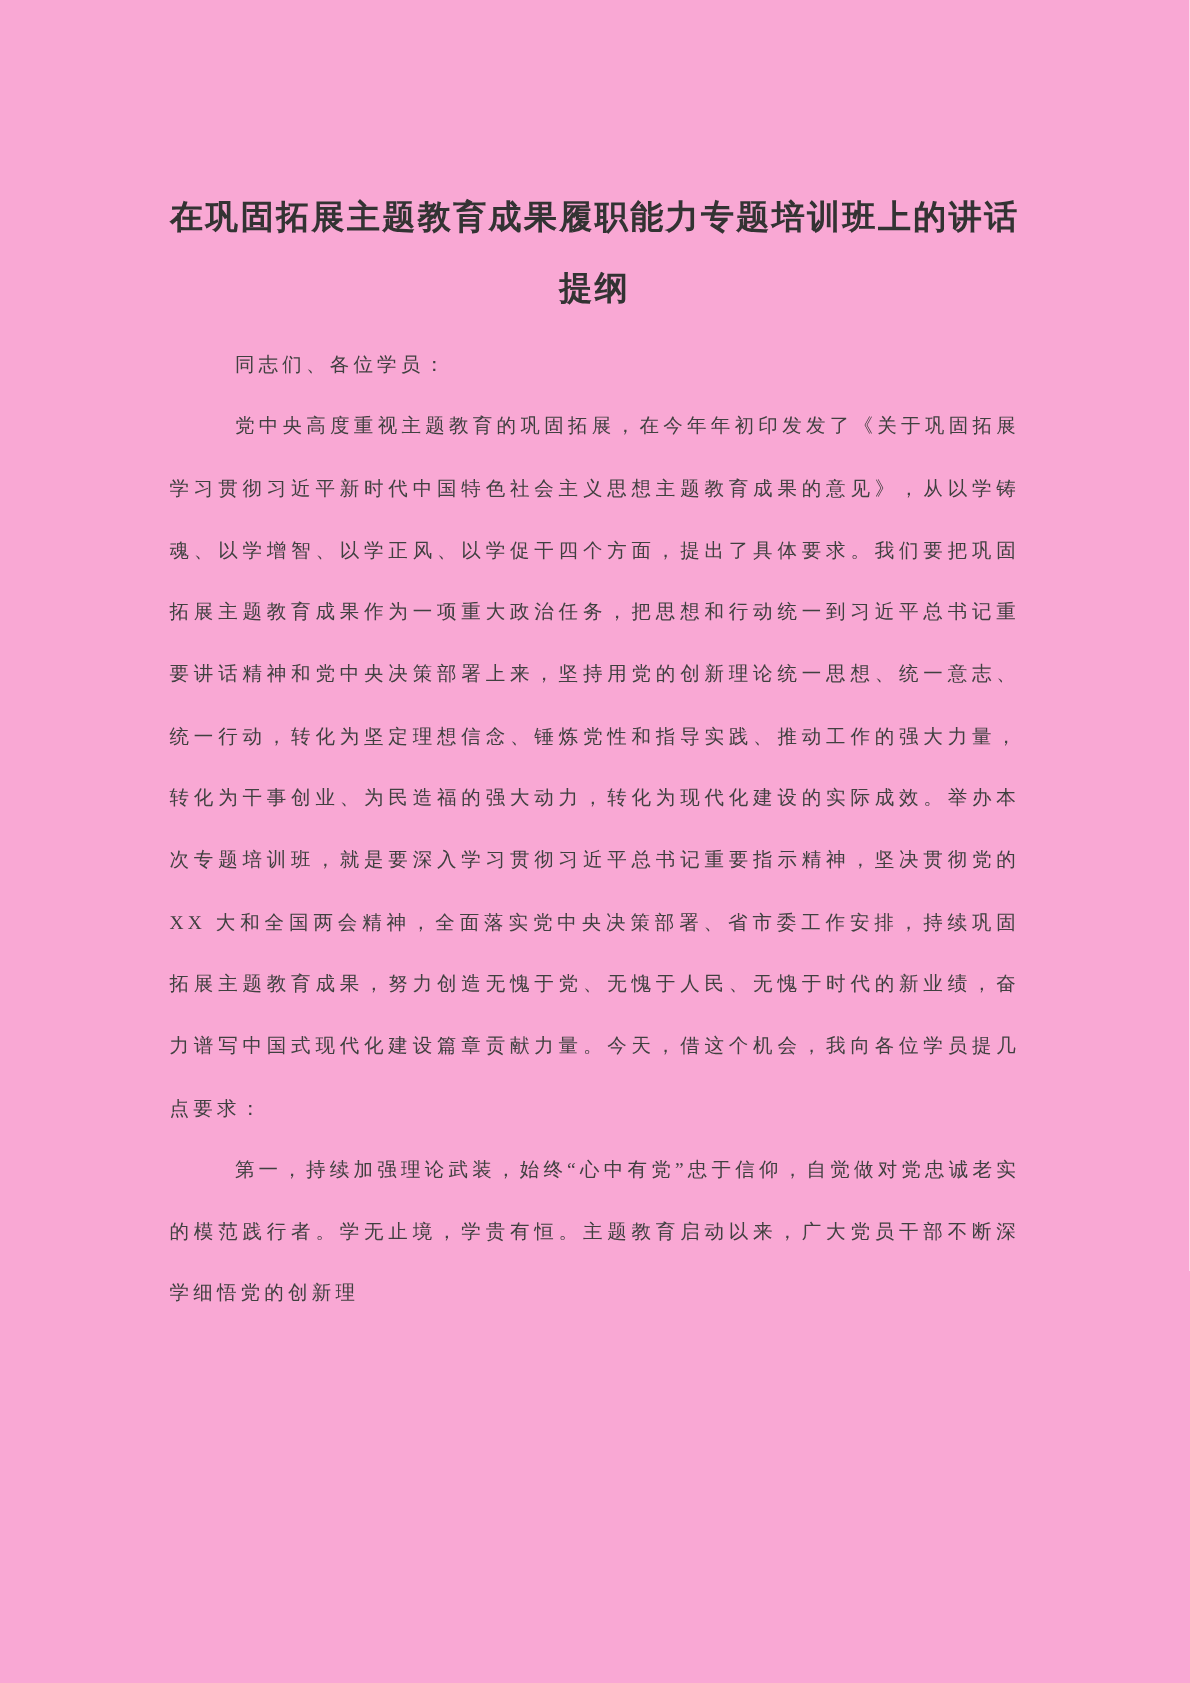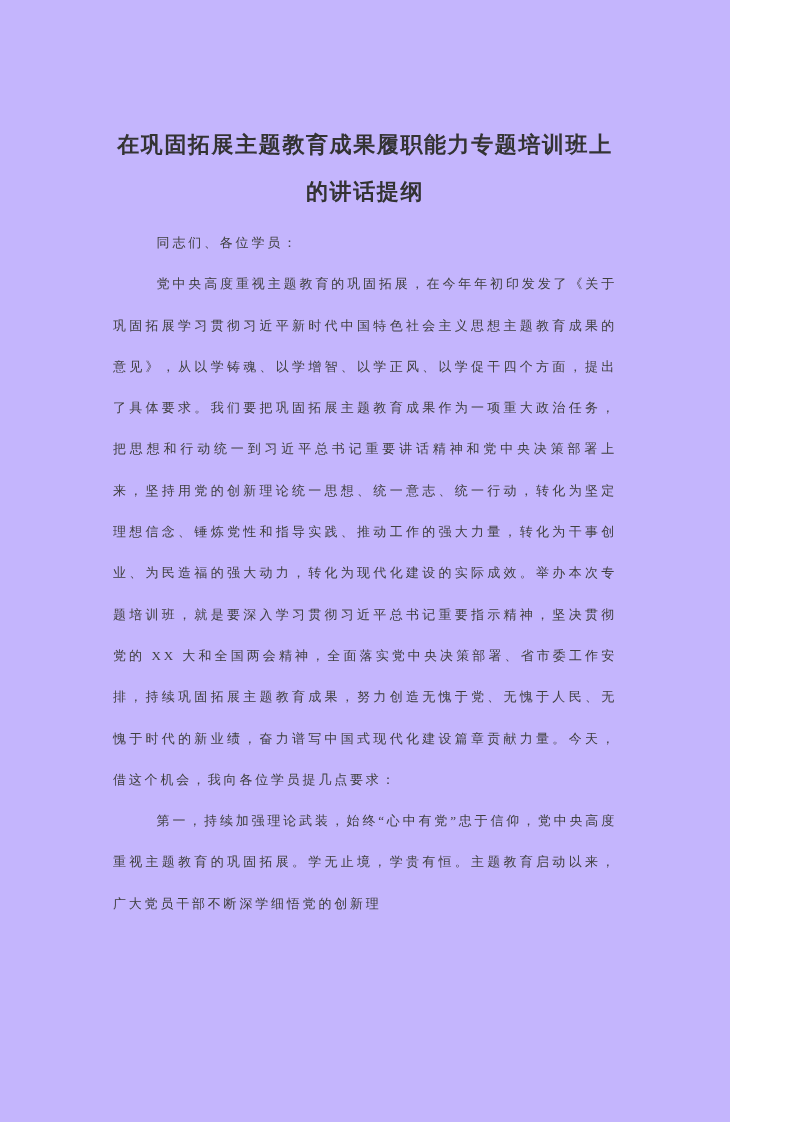--- a/index.html
+++ b/index.html
@@ -7,24 +7,24 @@
     padding: 0;
     background: #ffffff;
   }
   body {
     width: 793px;
     height: 1122px;
     font-family: "Liberation Serif", serif;
   }
   .page {
     box-sizing: border-box;
-    width: 730px;
+    width: 793px;
     height: 1122px;
     padding: 121px 113px 16px 113px;
-    background: #c4b5fd;
+    background: #f9a8d4;
     overflow: hidden;
   }
   .doc-title {
     margin: 0 0 7px 0;
     font-size: 22px;
     font-weight: bold;
     color: #333333;
     letter-spacing: 1.6px;
     line-height: 47px;
     text-align: center;
@@ -42,14 +42,14 @@
 </head>
 <body>
 
 <div class="page">
   <h1 class="doc-title">在巩固拓展主题教育成果履职能力专题培训班上的讲话提纲</h1>
 
   <p class="para">同志们、各位学员：</p>
 
   <p class="para">党中央高度重视主题教育的巩固拓展，在今年年初印发发了《关于巩固拓展学习贯彻习近平新时代中国特色社会主义思想主题教育成果的意见》，从以学铸魂、以学增智、以学正风、以学促干四个方面，提出了具体要求。我们要把巩固拓展主题教育成果作为一项重大政治任务，把思想和行动统一到习近平总书记重要讲话精神和党中央决策部署上来，坚持用党的创新理论统一思想、统一意志、统一行动，转化为坚定理想信念、锤炼党性和指导实践、推动工作的强大力量，转化为干事创业、为民造福的强大动力，转化为现代化建设的实际成效。举办本次专题培训班，就是要深入学习贯彻习近平总书记重要指示精神，坚决贯彻党的 XX 大和全国两会精神，全面落实党中央决策部署、省市委工作安排，持续巩固拓展主题教育成果，努力创造无愧于党、无愧于人民、无愧于时代的新业绩，奋力谱写中国式现代化建设篇章贡献力量。今天，借这个机会，我向各位学员提几点要求：</p>
 
-  <p class="para">第一，持续加强理论武装，始终“心中有党”忠于信仰，党中央高度重视主题教育的巩固拓展。学无止境，学贵有恒。主题教育启动以来，广大党员干部不断深学细悟党的创新理</p>
+  <p class="para">第一，持续加强理论武装，始终“心中有党”忠于信仰，自觉做对党忠诚老实的模范践行者。学无止境，学贵有恒。主题教育启动以来，广大党员干部不断深学细悟党的创新理</p>
 </div>
 
 </body></html>

